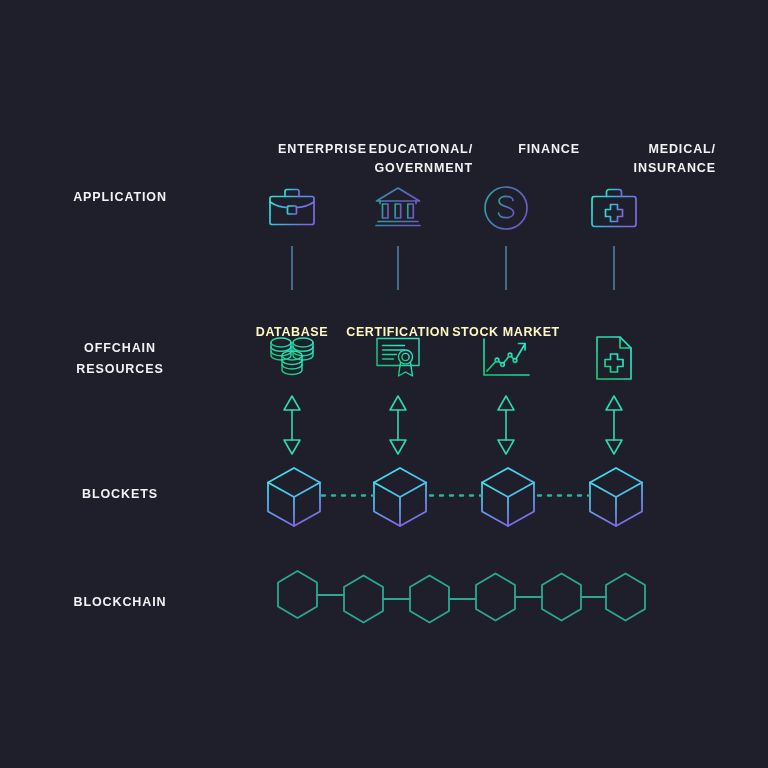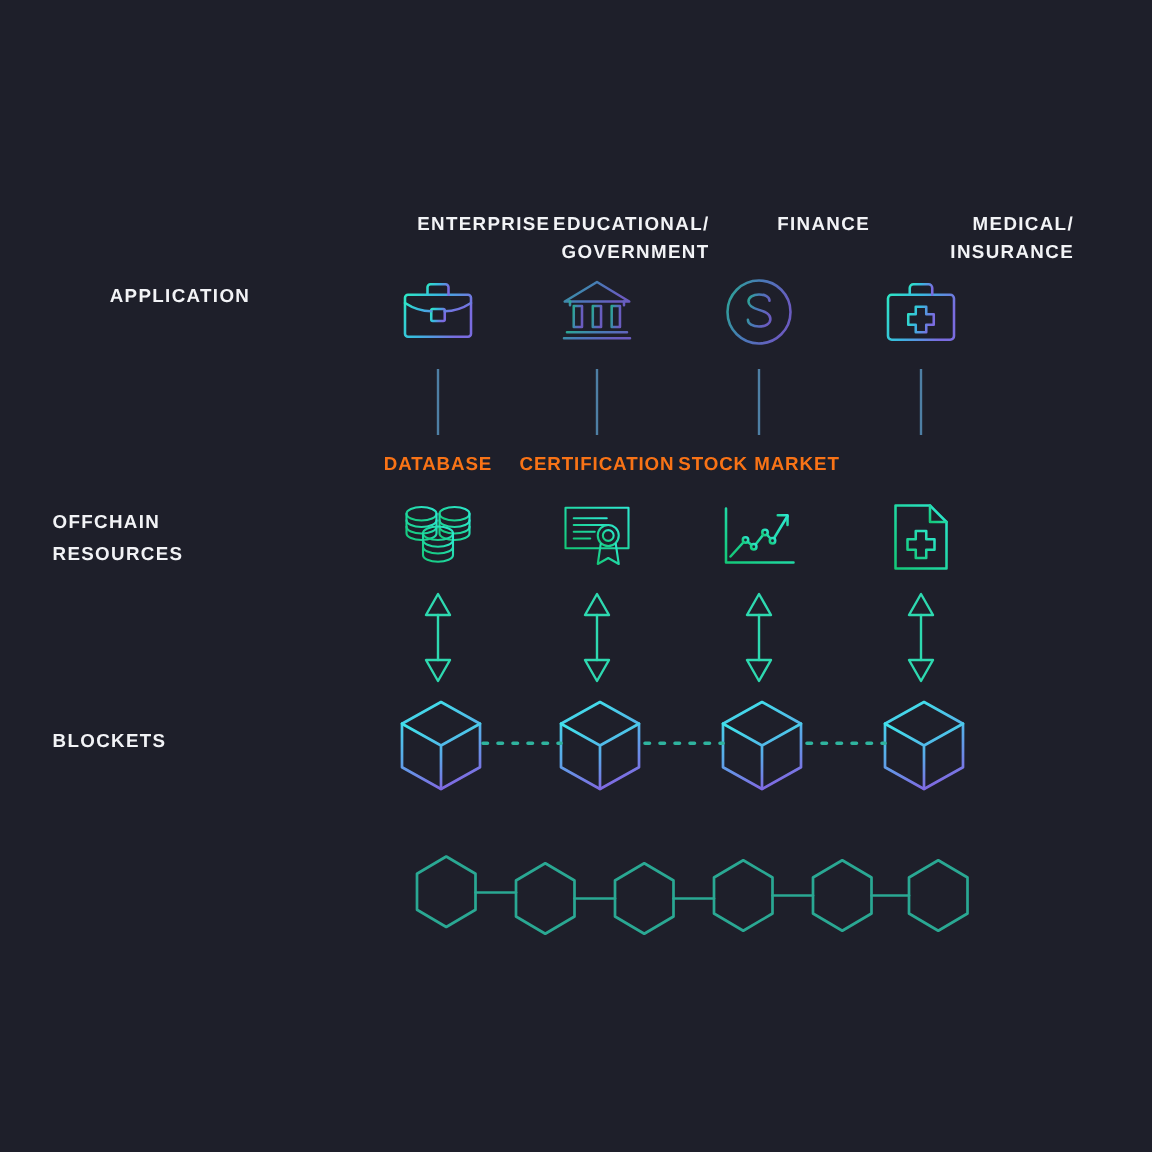--- a/index.html
+++ b/index.html
@@ -22,43 +22,44 @@
     color: #f2f3f6;
     font-size: 12.5px;
     font-weight: 700;
     letter-spacing: 0.9px;
     line-height: 21px;
     text-transform: uppercase;
     width: 170px;
     left: 35px;
   }
   .row-label.ralign { text-align: center; }
-  .row-label.center { }
+  .row-label.center { text-align: center; }
 
   .col-head {
     position: absolute;
     color: #f2f3f6;
     font-size: 12.5px;
     font-weight: 700;
     letter-spacing: 0.9px;
     line-height: 19px;
     text-align: right;
     text-transform: uppercase;
     width: 150px;
   }
   .sub-head {
     position: absolute;
-    color: #f97316;
+    color: #fef9c3;
     font-size: 12.5px;
     font-weight: 700;
     letter-spacing: 0.6px;
     line-height: 16px;
     text-align: center;
     text-transform: uppercase;
     width: 160px;
+    margin-top: 23px;
   }
 
   
   .icon-slot { position: absolute; }
   svg { display: block; overflow: visible; }
 </style>
 </head>
 <body>
 
 <div id="page">
@@ -93,20 +94,23 @@
 
   <div class="row-label center" style="top:338px;">
     <div>OFFCHAIN</div>
     <div>RESOURCES</div>
   </div>
 
   <div class="row-label center" style="top:484px;">
     <div>BLOCKETS</div>
   </div>
 
+  <div class="row-label center" style="top:592px;">
+    <div>BLOCKCHAIN</div>
+  </div>
 
   <div class="col-head" style="left:217px; top:140px;">
     <div>ENTERPRISE</div>
     <div></div>
   </div>
   <div class="col-head" style="left:323px; top:140px;">
     <div>EDUCATIONAL/</div>
     <div>GOVERNMENT</div>
   </div>
   <div class="col-head" style="left:430px; top:140px;">

